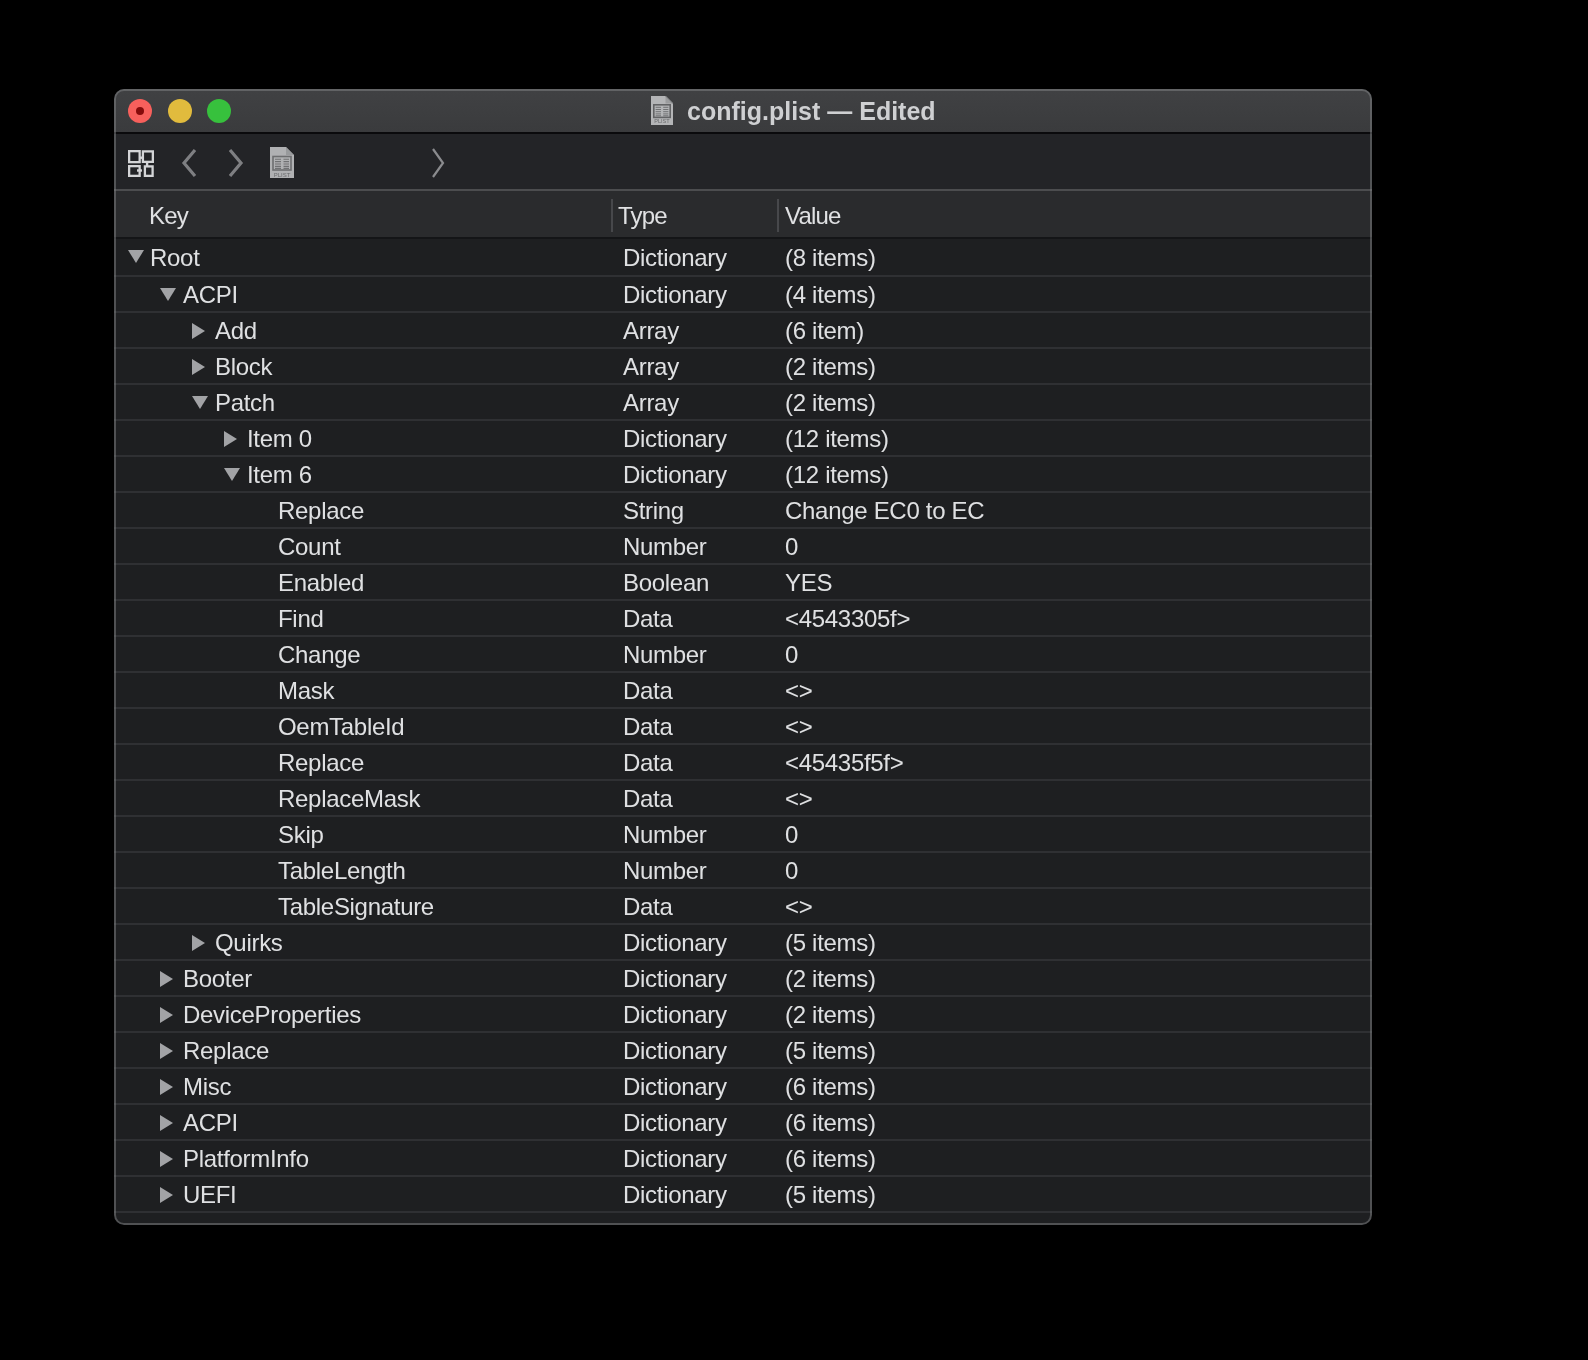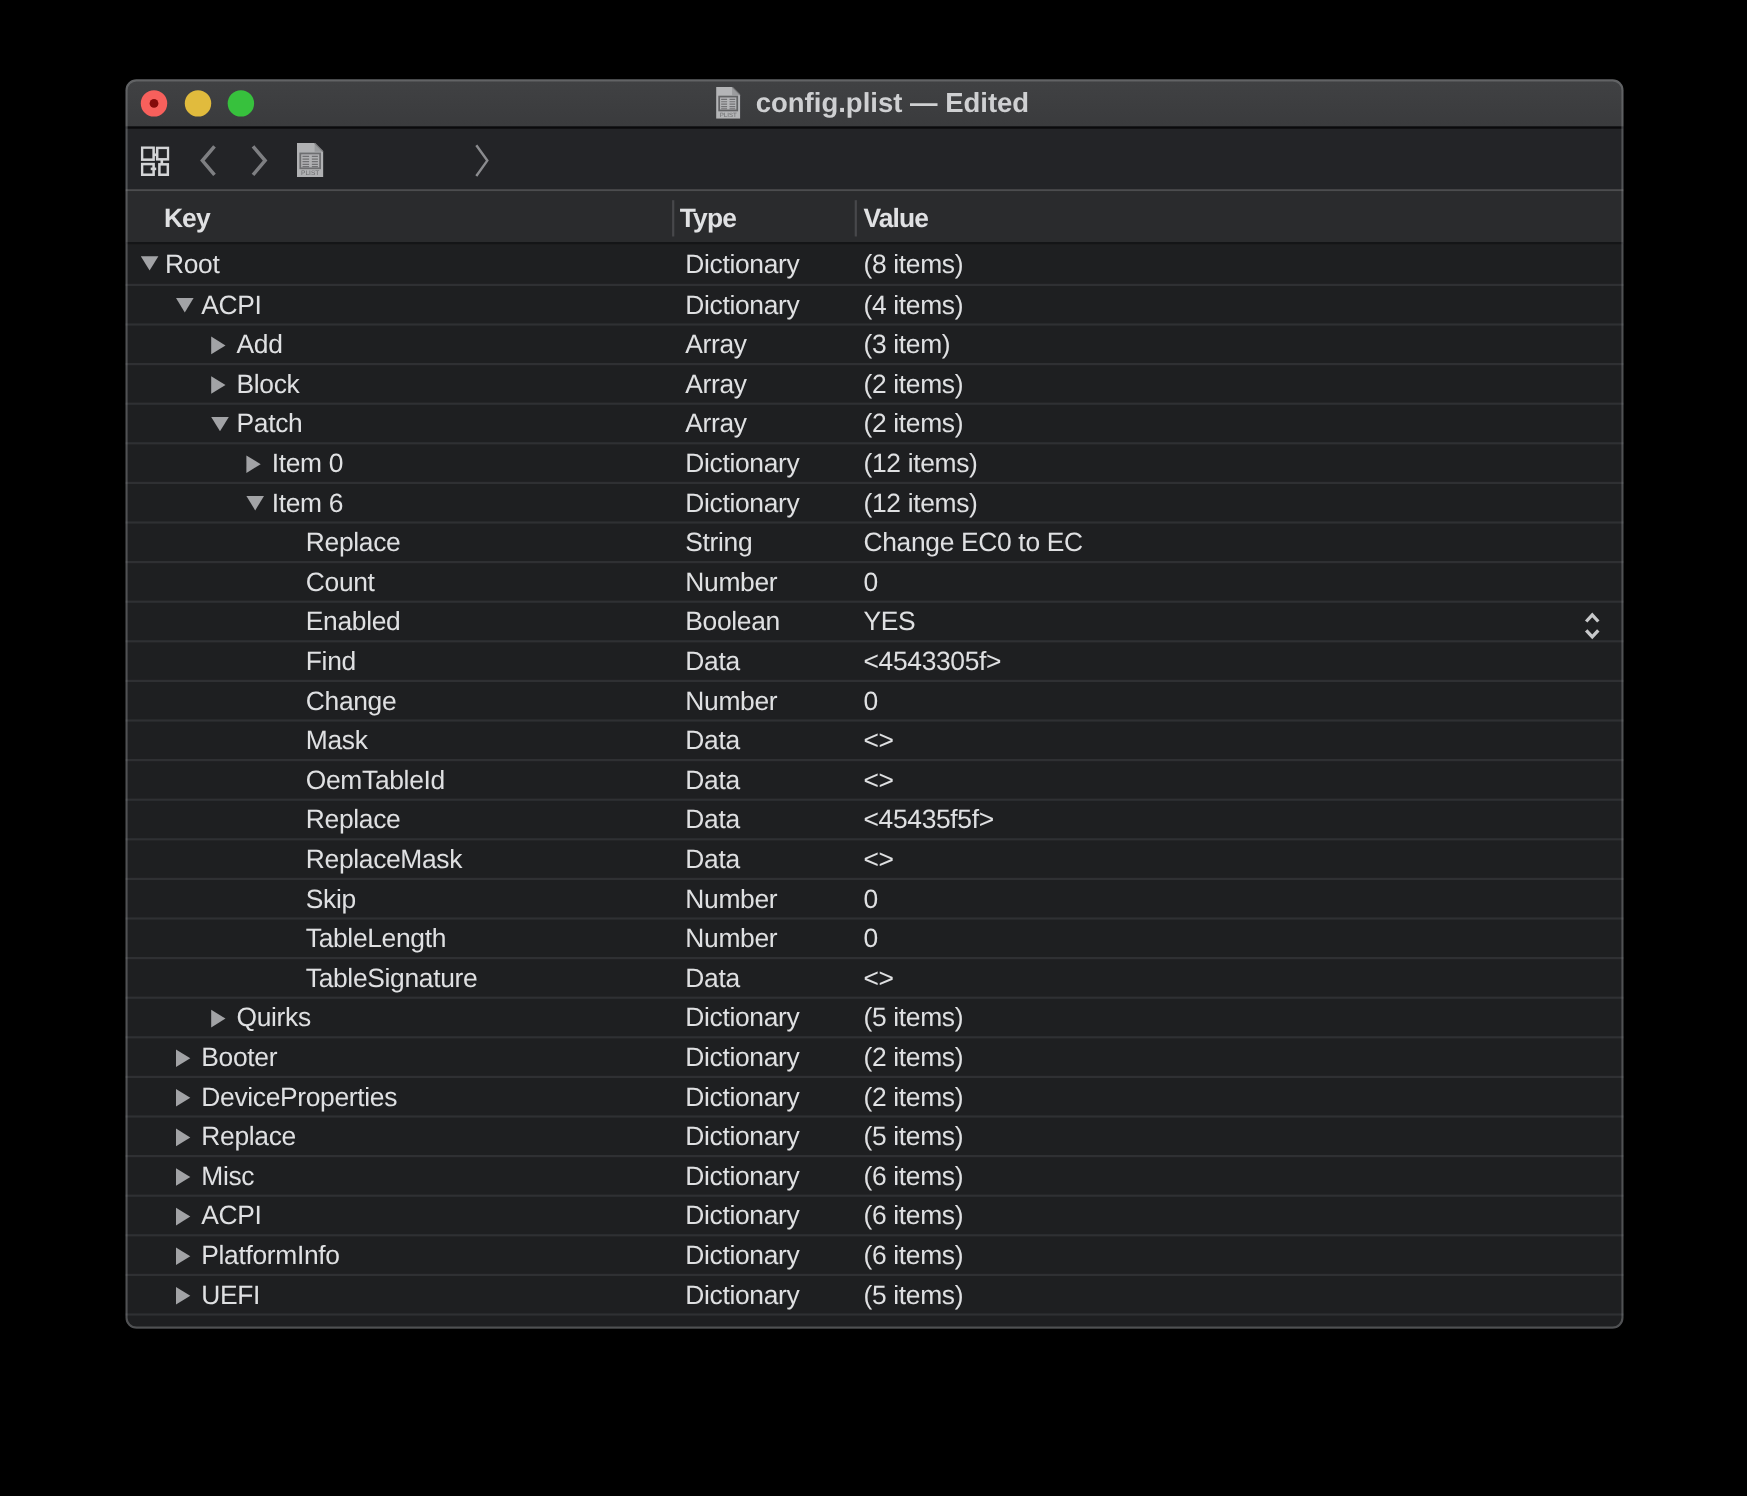--- a/index.html
+++ b/index.html
@@ -1,39 +1,39 @@
 <!DOCTYPE html>
 <html><head>
 <meta charset="utf-8">
 <style>
   * { margin:0; padding:0; box-sizing:border-box; }
   html,body { width:1588px; height:1360px; background:#000; overflow:hidden;
     font-family:"Liberation Sans", sans-serif; }
-  .win { position:absolute; left:114px; top:72px; width:1362px; height:1136px;
+  .win { position:absolute; left:114px; top:89px; width:1258px; height:1136px;
     border-radius:10px; overflow:hidden; background:#1e1f21;text-align:center; }
   .win::after { content:""; position:absolute; inset:0; border-radius:10px;
     border:2px solid rgba(130,131,134,0.50); pointer-events:none; z-index:50; }
   .titlebar { position:absolute; left:0; top:0; width:100%; height:43px;
     background:linear-gradient(#454648 0, #404143 2px, #3a3b3d 100%); }
   .tl { position:absolute; width:24px; height:24px; border-radius:50%; top:10px; }
   .tl.red { left:14px; background:#f7605c; }
   .tl.red::after { content:""; position:absolute; left:8px; top:8px; width:8px; height:8px;
      border-radius:50%; background:#850b0b; }
   .tl.yellow { left:54px; background:#e1bb3d; }
   .tl.green { left:93px; background:#37c13d; }
   .title { position:absolute; left:573px; top:0; height:43px; line-height:44px;
     font-size:25px; font-weight:700; color:#cfd0d2; letter-spacing:0px; }
   .ticon { position:absolute; left:537px; top:7px; }
   .jumpbar { position:absolute; left:0; top:43px; width:100%; height:57px; background:#232427;
     border-top:2px solid #0a0a0c; }
   .jb { position:absolute; color:#e2e3e5; font-size:22px; font-weight:700; top:0; height:55px; line-height:56px;margin-top:39px; }
   .jump-sep { position:absolute; left:0; top:100px; width:100%; height:2px; background:#4c4d4f; }
   .thead { position:absolute; left:0; top:102px; width:100%; height:48px; background:#2a2b2d; border-bottom:0; }
   .thead-line { position:absolute; left:0; top:148px; width:100%; height:2px; background:#141517; z-index:5; }
-  .thead .h { position:absolute; top:0; height:48px; line-height:49px; font-size:24px; letter-spacing:-0.8px; font-weight:700; color:#e0e1e3; }
+  .thead .h { position:absolute; top:0; height:48px; line-height:49px; font-size:24px; letter-spacing:-0.8px; font-weight:400; color:#e0e1e3; }
   .vline { position:absolute; top:8px; height:33px; width:2px; background:#47484b; }
   .rows { position:absolute; left:0; top:150px; width:100%; bottom:0; background:#1e1f21; }
   .row { position:relative; width:100%; height:36px; border-top:2px solid #2f3033; }
   .row:first-child { border-top:none; height:36px; }
   .row .cell { position:absolute; top:0; height:34px; line-height:35px; font-size:24px; letter-spacing:-0.3px; color:#dfe0e2; white-space:pre; }
   .row:first-child .cell { height:36px; line-height:37px; }
   .t { left:509px; }
   .v { left:671px; }
   .dim { color:#9c9da0; }
   .tri-d { position:absolute; top:11px; width:0; height:0;
@@ -123,21 +123,21 @@
     <div class="row">
         <span class="tri-d" style="left:46px"></span>
         <span class="cell" style="left:69px">ACPI</span>
         <span class="cell t">Dictionary</span>
         <span class="cell v dim">(4 items)</span>
       </div>
     <div class="row">
         <span class="tri-r" style="left:78px"></span>
         <span class="cell" style="left:101px">Add</span>
         <span class="cell t">Array</span>
-        <span class="cell v dim">(3 item)</span>
+        <span class="cell v dim">(6 item)</span>
       </div>
     <div class="row">
         <span class="tri-r" style="left:78px"></span>
         <span class="cell" style="left:101px">Block</span>
         <span class="cell t">Array</span>
         <span class="cell v dim">(2 items)</span>
       </div>
     <div class="row">
         <span class="tri-d" style="left:78px"></span>
         <span class="cell" style="left:101px">Patch</span>

